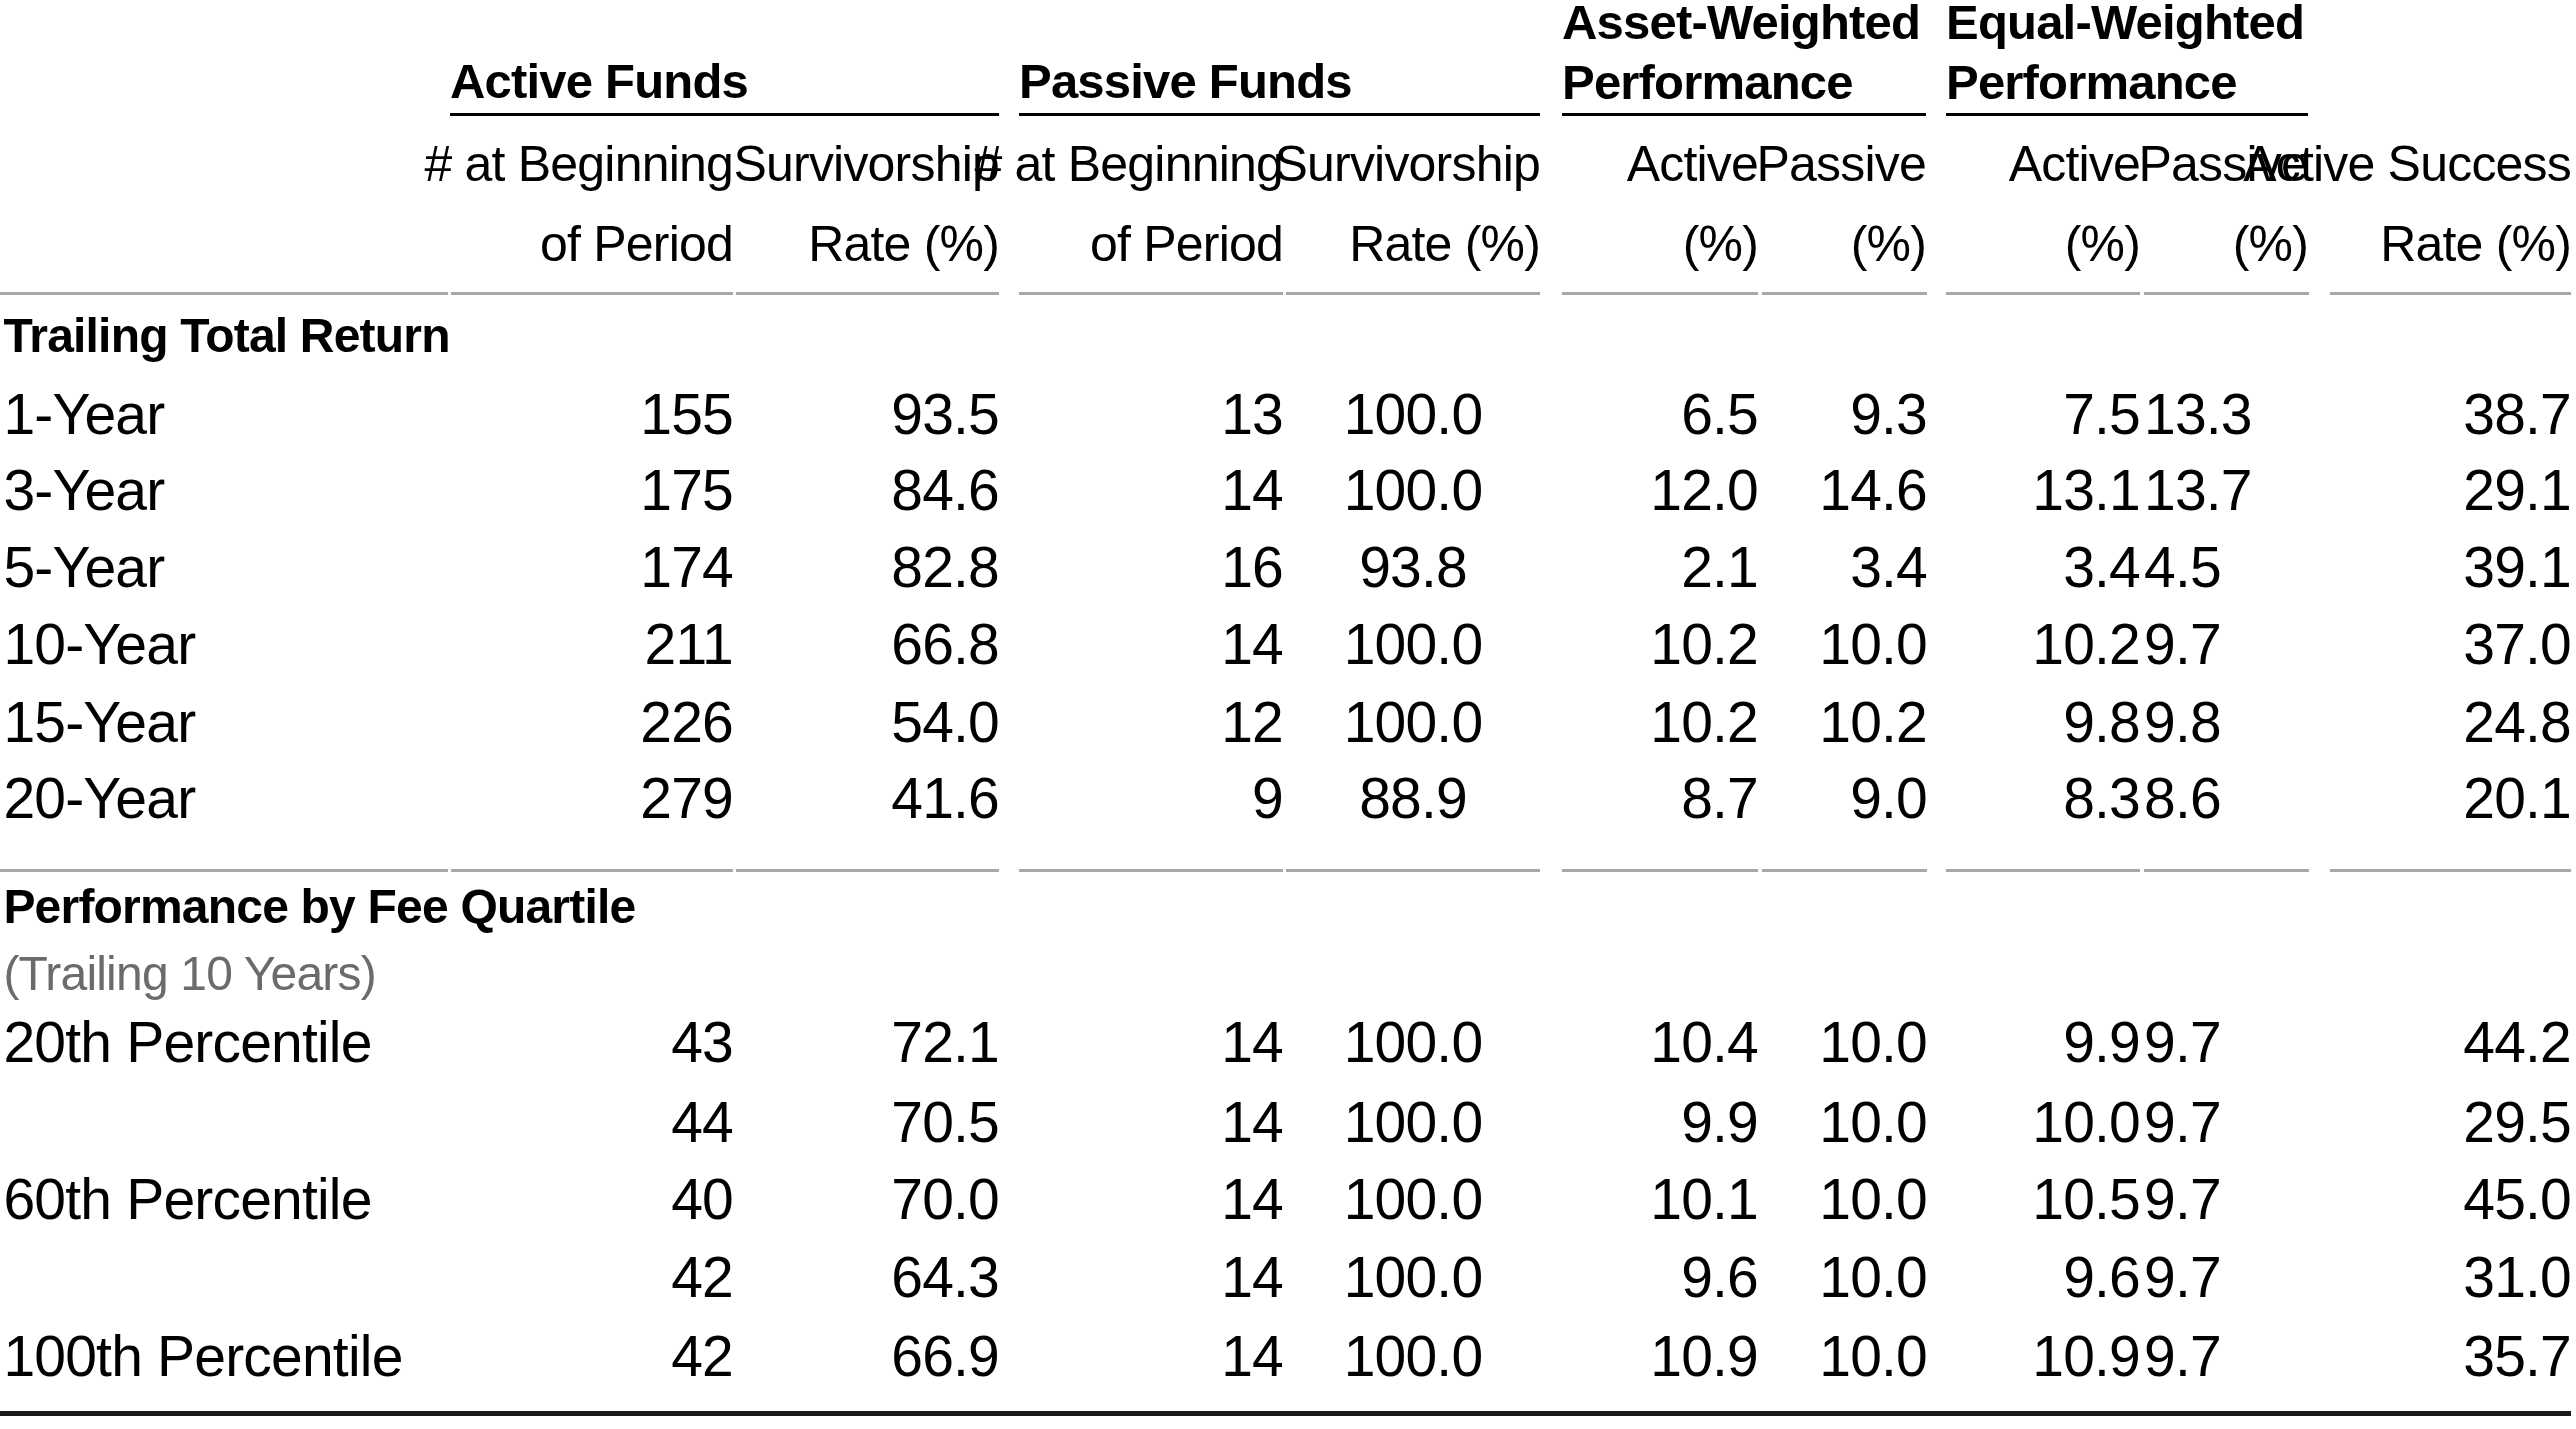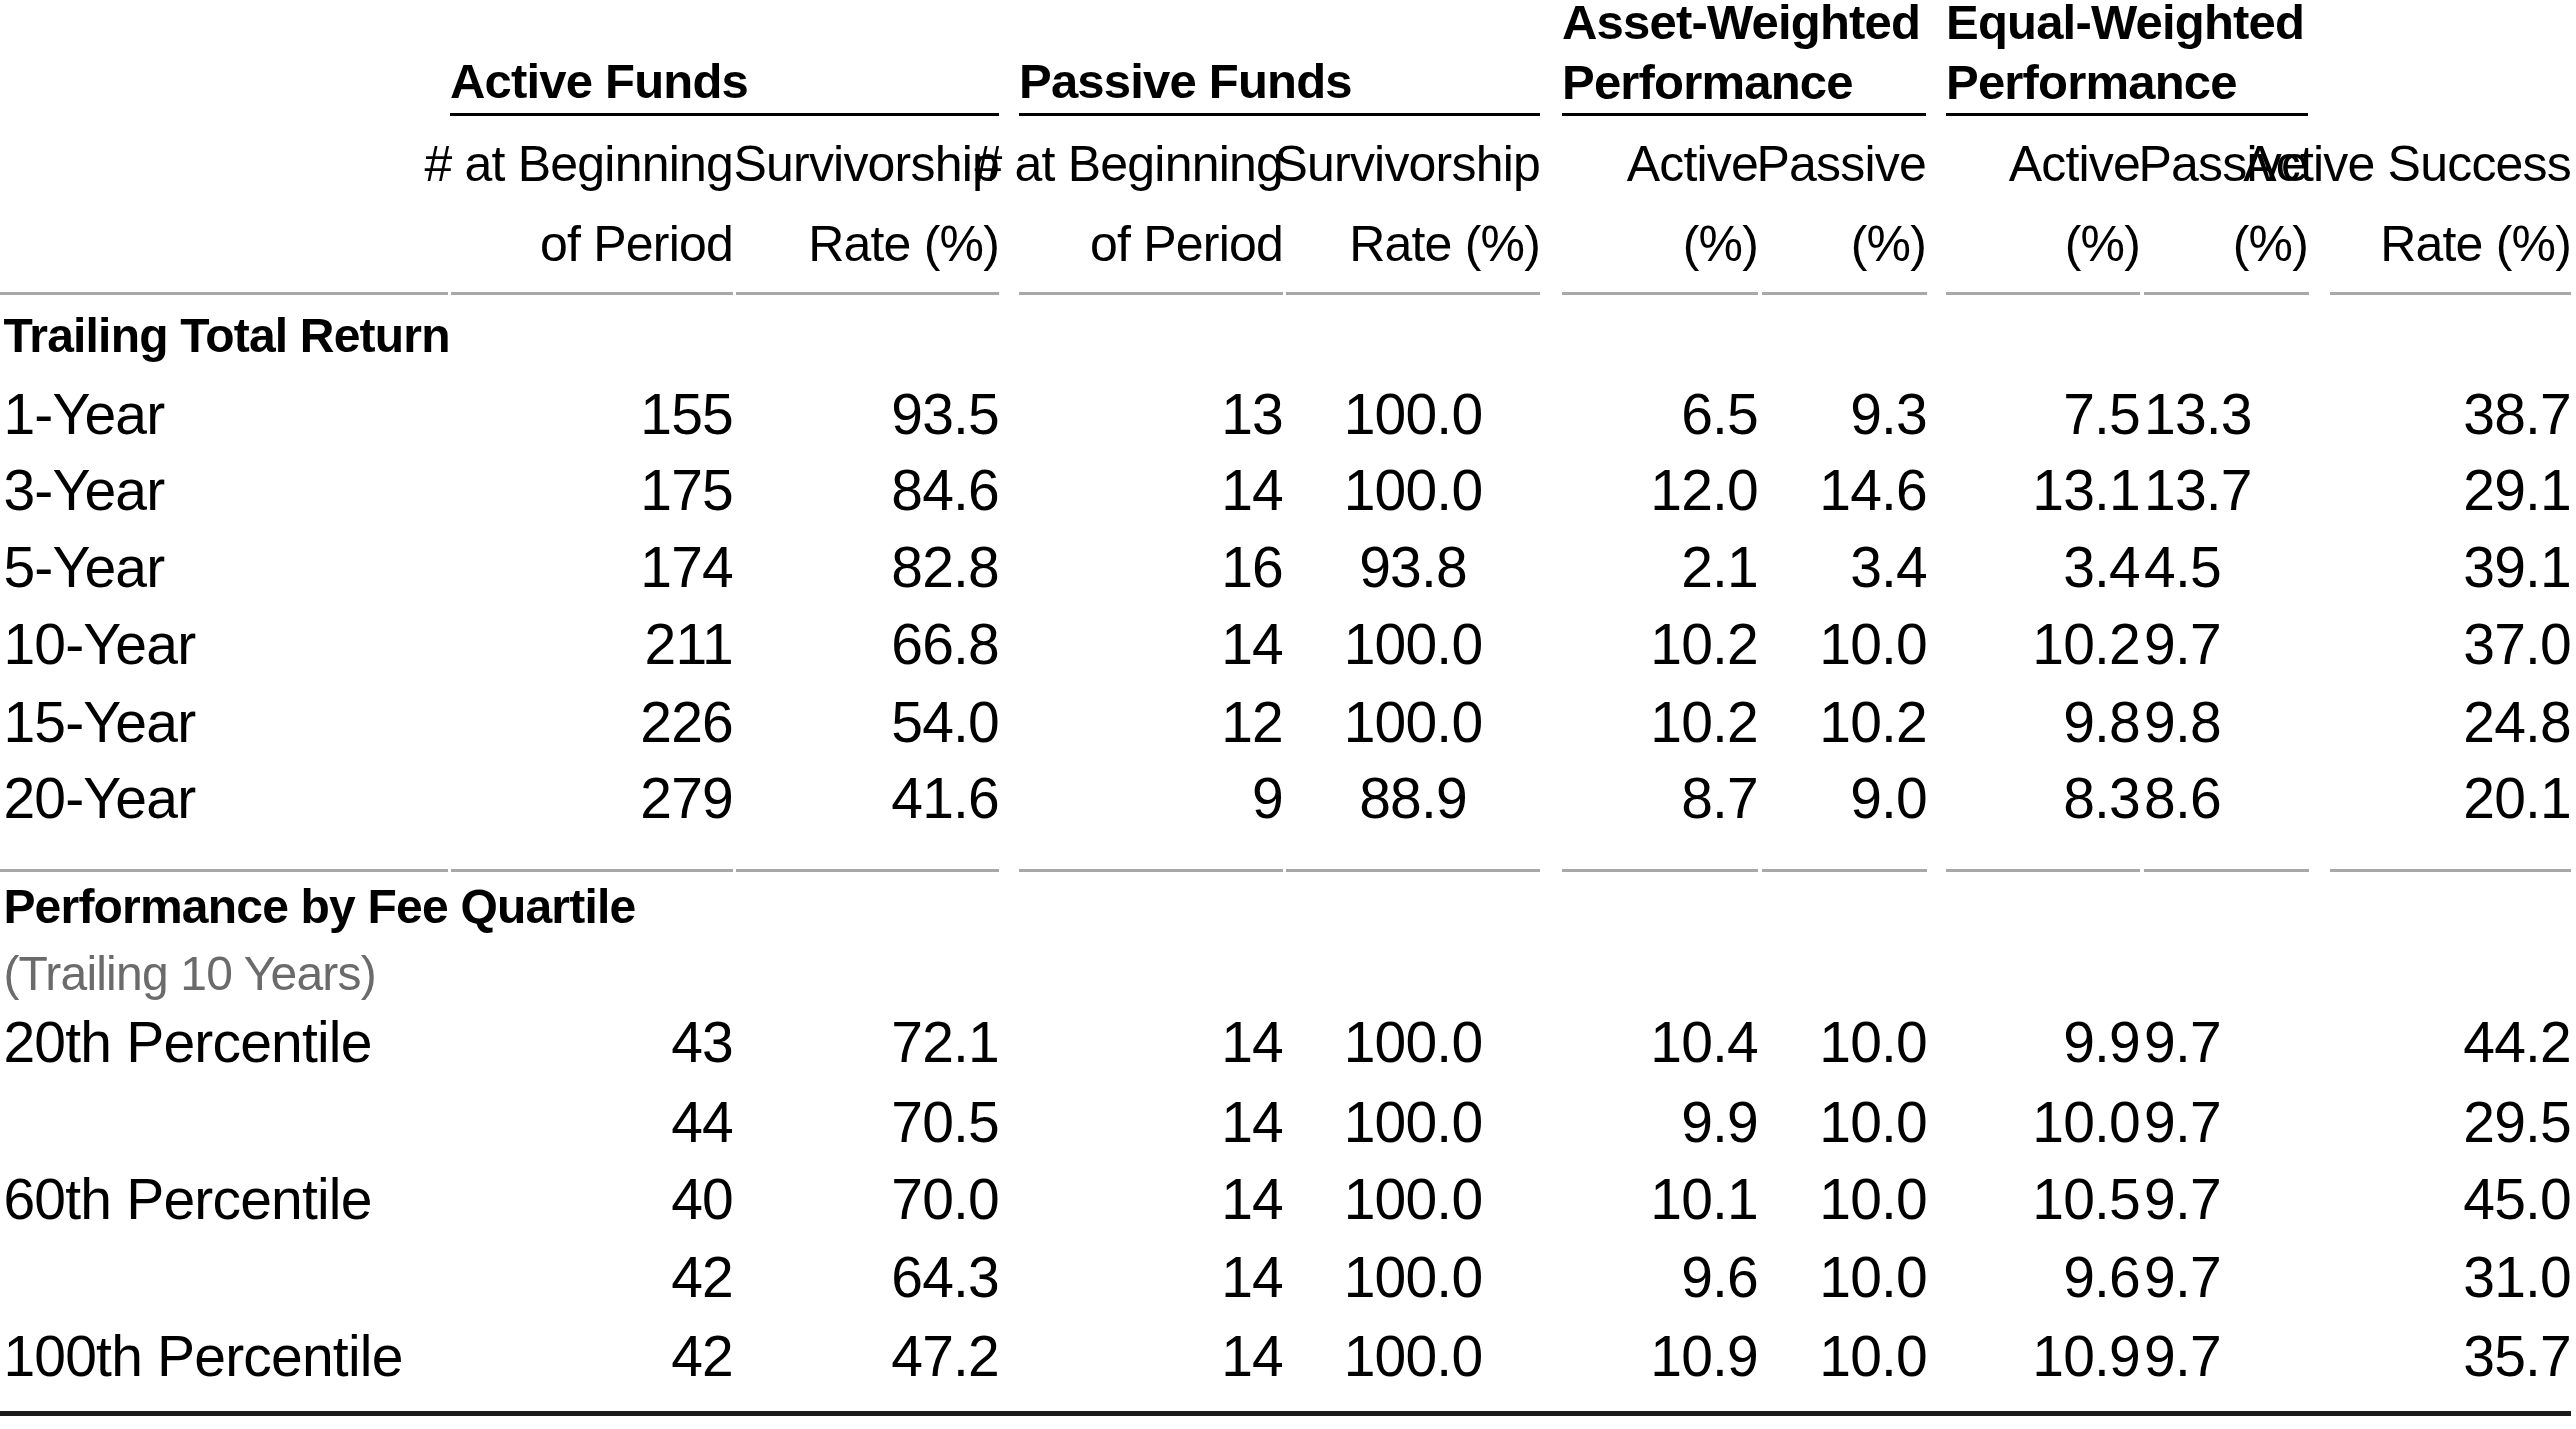--- a/index.html
+++ b/index.html
@@ -264,21 +264,21 @@
     <div class="cell c6">9.6</div>
     <div class="cell c7">10.0</div>
     <div class="cell c8">9.6</div>
     <div class="cell c9">9.7</div>
     <div class="cell c10">31.0</div>
   </div>
 
   <div class="row" style="top:1327px">
     <div class="cell c1">100th Percentile</div>
     <div class="cell c2">42</div>
-    <div class="cell c3">47.2</div>
+    <div class="cell c3">66.9</div>
     <div class="cell c4">14</div>
     <div class="cell c5">100.0</div>
     <div class="cell c6">10.9</div>
     <div class="cell c7">10.0</div>
     <div class="cell c8">10.9</div>
     <div class="cell c9">9.7</div>
     <div class="cell c10">35.7</div>
   </div>
 
   <div class="rule-bottom"></div>

